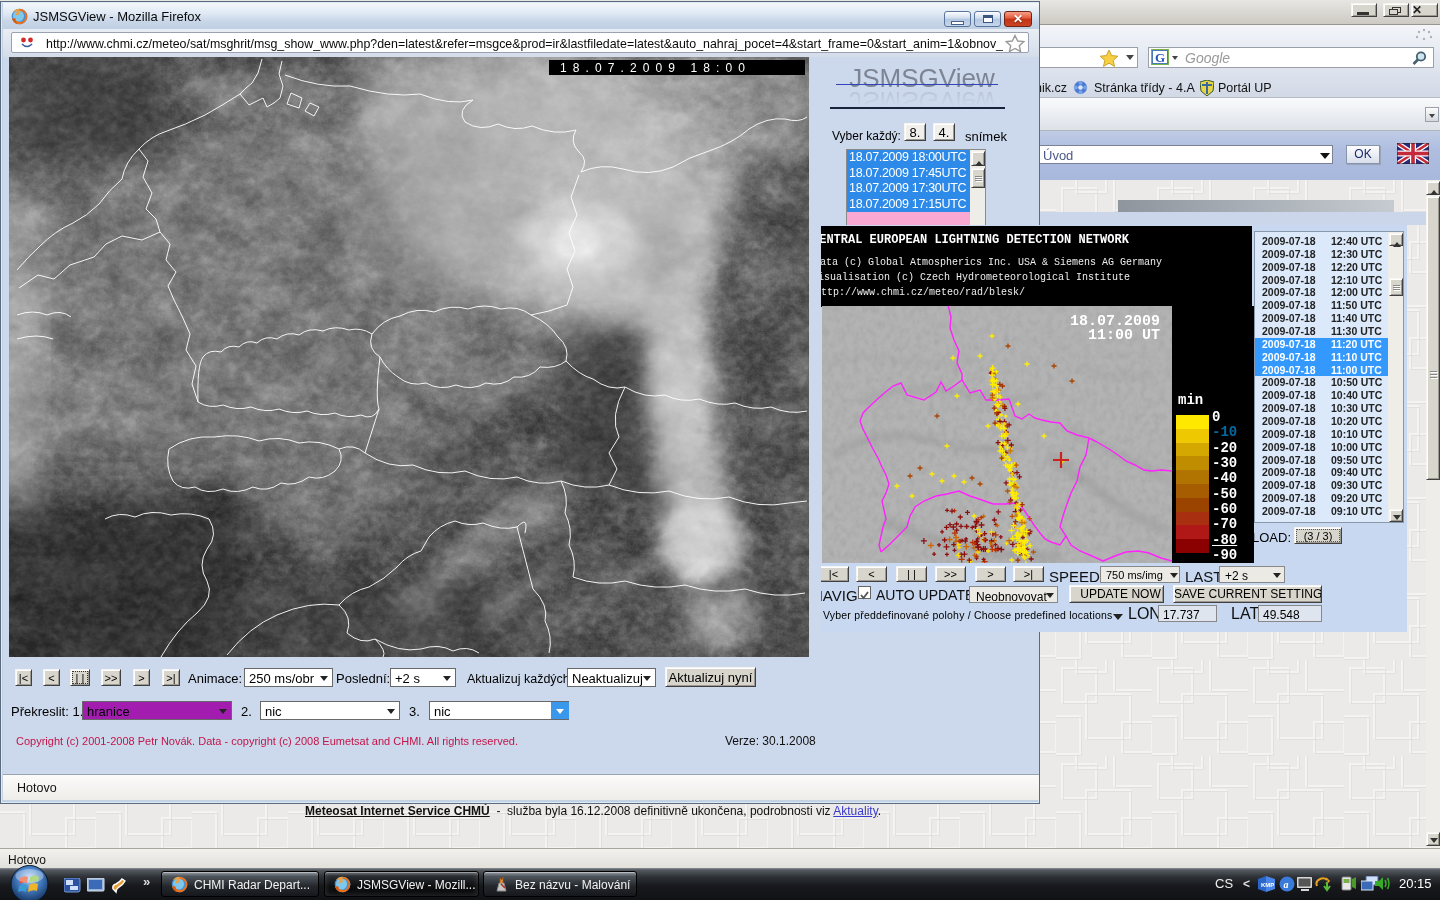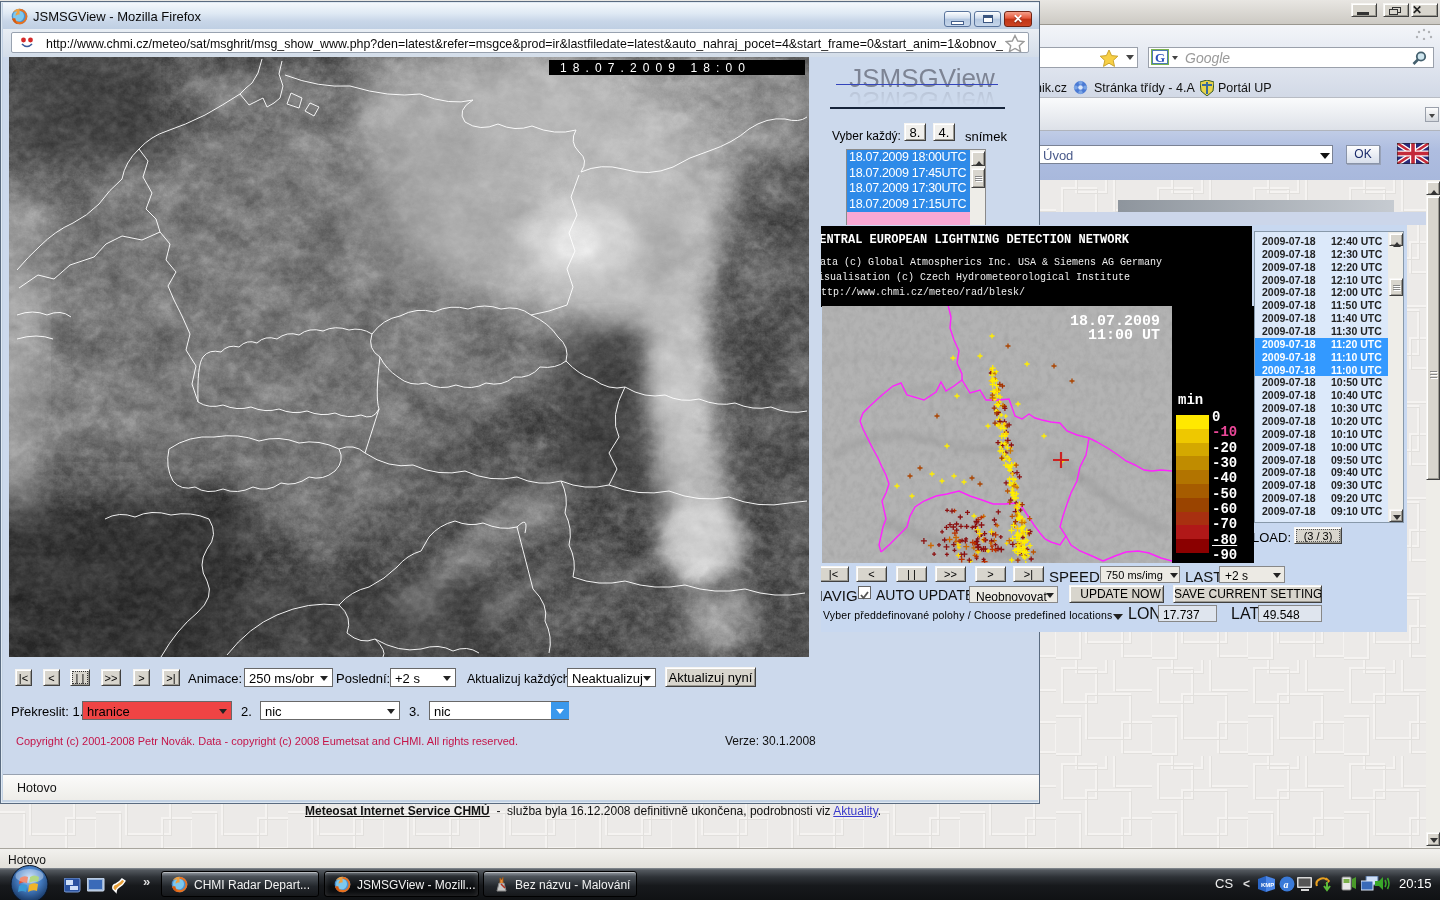--- a/index.html
+++ b/index.html
@@ -369,21 +369,21 @@
             <span style="position:absolute;left:4px;top:2px;font-size:13px;">+2 s</span>
             <div class="abs" style="left:52px;top:7px;width:0;height:0;border:4px solid transparent;border-top:5px solid #222;"></div>
           </div>
       <span class="abs" style="left:464px;top:15px;font-size:12.5px;">Aktualizuj každých:</span>
       <div class="abs" style="left:564px;top:11px;width:89px;height:19px;background:#fff;border:1px solid #686868;">
             <span style="position:absolute;left:4px;top:2px;font-size:13px;">Neaktualizuj</span>
             <div class="abs" style="left:75px;top:7px;width:0;height:0;border:4px solid transparent;border-top:5px solid #222;"></div>
           </div>
       <div class="abs cbtn" style="left:662px;top:10px;width:91px;height:20px;font:13px 'Liberation Sans';line-height:19px;">Aktualizuj nyní</div>
       <span class="abs" style="left:8px;top:47px;font-size:13px;">Překreslit: 1.</span>
-      <div class="abs" style="left:79px;top:44px;width:150px;height:19px;background:#ef4444;border:1px solid #686868;">
+      <div class="abs" style="left:79px;top:44px;width:150px;height:19px;background:#a21caf;border:1px solid #686868;">
             <span style="position:absolute;left:4px;top:2px;font-size:13px;">hranice</span>
             <div class="abs" style="left:136px;top:7px;width:0;height:0;border:4px solid transparent;border-top:5px solid #222;"></div>
           </div>
       <span class="abs" style="left:238px;top:47px;font-size:13px;">2.</span>
       <div class="abs" style="left:257px;top:44px;width:140px;height:19px;background:#fff;border:1px solid #686868;">
             <span style="position:absolute;left:4px;top:2px;font-size:13px;">nic</span>
             <div class="abs" style="left:126px;top:7px;width:0;height:0;border:4px solid transparent;border-top:5px solid #222;"></div>
           </div>
       <span class="abs" style="left:406px;top:47px;font-size:13px;">3.</span>
       <div class="abs" style="left:426px;top:44px;width:140px;height:19px;background:#fff;border:1px solid #686868;">
@@ -792,21 +792,21 @@
     <div style="position:absolute;left:4px;top:122.8px;width:33px;height:13.8px;background:#eec800;"></div>
     <div style="position:absolute;left:4px;top:136.6px;width:33px;height:13.8px;background:#d4a800;"></div>
     <div style="position:absolute;left:4px;top:150.4px;width:33px;height:13.8px;background:#c08c00;"></div>
     <div style="position:absolute;left:4px;top:164.2px;width:33px;height:13.8px;background:#b27400;"></div>
     <div style="position:absolute;left:4px;top:178.0px;width:33px;height:13.8px;background:#a65c00;"></div>
     <div style="position:absolute;left:4px;top:191.8px;width:33px;height:13.8px;background:#9a4400;"></div>
     <div style="position:absolute;left:4px;top:205.6px;width:33px;height:13.8px;background:#a83010;"></div>
     <div style="position:absolute;left:4px;top:219.4px;width:33px;height:13.8px;background:#b01818;"></div>
     <div style="position:absolute;left:4px;top:233.2px;width:33px;height:13.8px;background:#8b0000;"></div>
     <div style="position:absolute;left:40px;top:103.0px;font:bold 14px 'Liberation Mono';color:#fff;">0</div>
-    <div style="position:absolute;left:40px;top:118.3px;font:bold 14px 'Liberation Mono';color:#ec4899;">-10</div>
+    <div style="position:absolute;left:40px;top:118.3px;font:bold 14px 'Liberation Mono';color:#0369a1;">-10</div>
     <div style="position:absolute;left:40px;top:133.7px;font:bold 14px 'Liberation Mono';color:#fff;">-20</div>
     <div style="position:absolute;left:40px;top:149.0px;font:bold 14px 'Liberation Mono';color:#fff;">-30</div>
     <div style="position:absolute;left:40px;top:164.3px;font:bold 14px 'Liberation Mono';color:#fff;">-40</div>
     <div style="position:absolute;left:40px;top:179.6px;font:bold 14px 'Liberation Mono';color:#fff;">-50</div>
     <div style="position:absolute;left:40px;top:195.0px;font:bold 14px 'Liberation Mono';color:#fff;">-60</div>
     <div style="position:absolute;left:40px;top:210.3px;font:bold 14px 'Liberation Mono';color:#fff;">-70</div>
     <div style="position:absolute;left:40px;top:225.6px;font:bold 14px 'Liberation Mono';color:#fff;text-decoration:underline;">-80</div>
     <div style="position:absolute;left:40px;top:241.0px;font:bold 14px 'Liberation Mono';color:#fff;">-90</div>
   </div>
 

